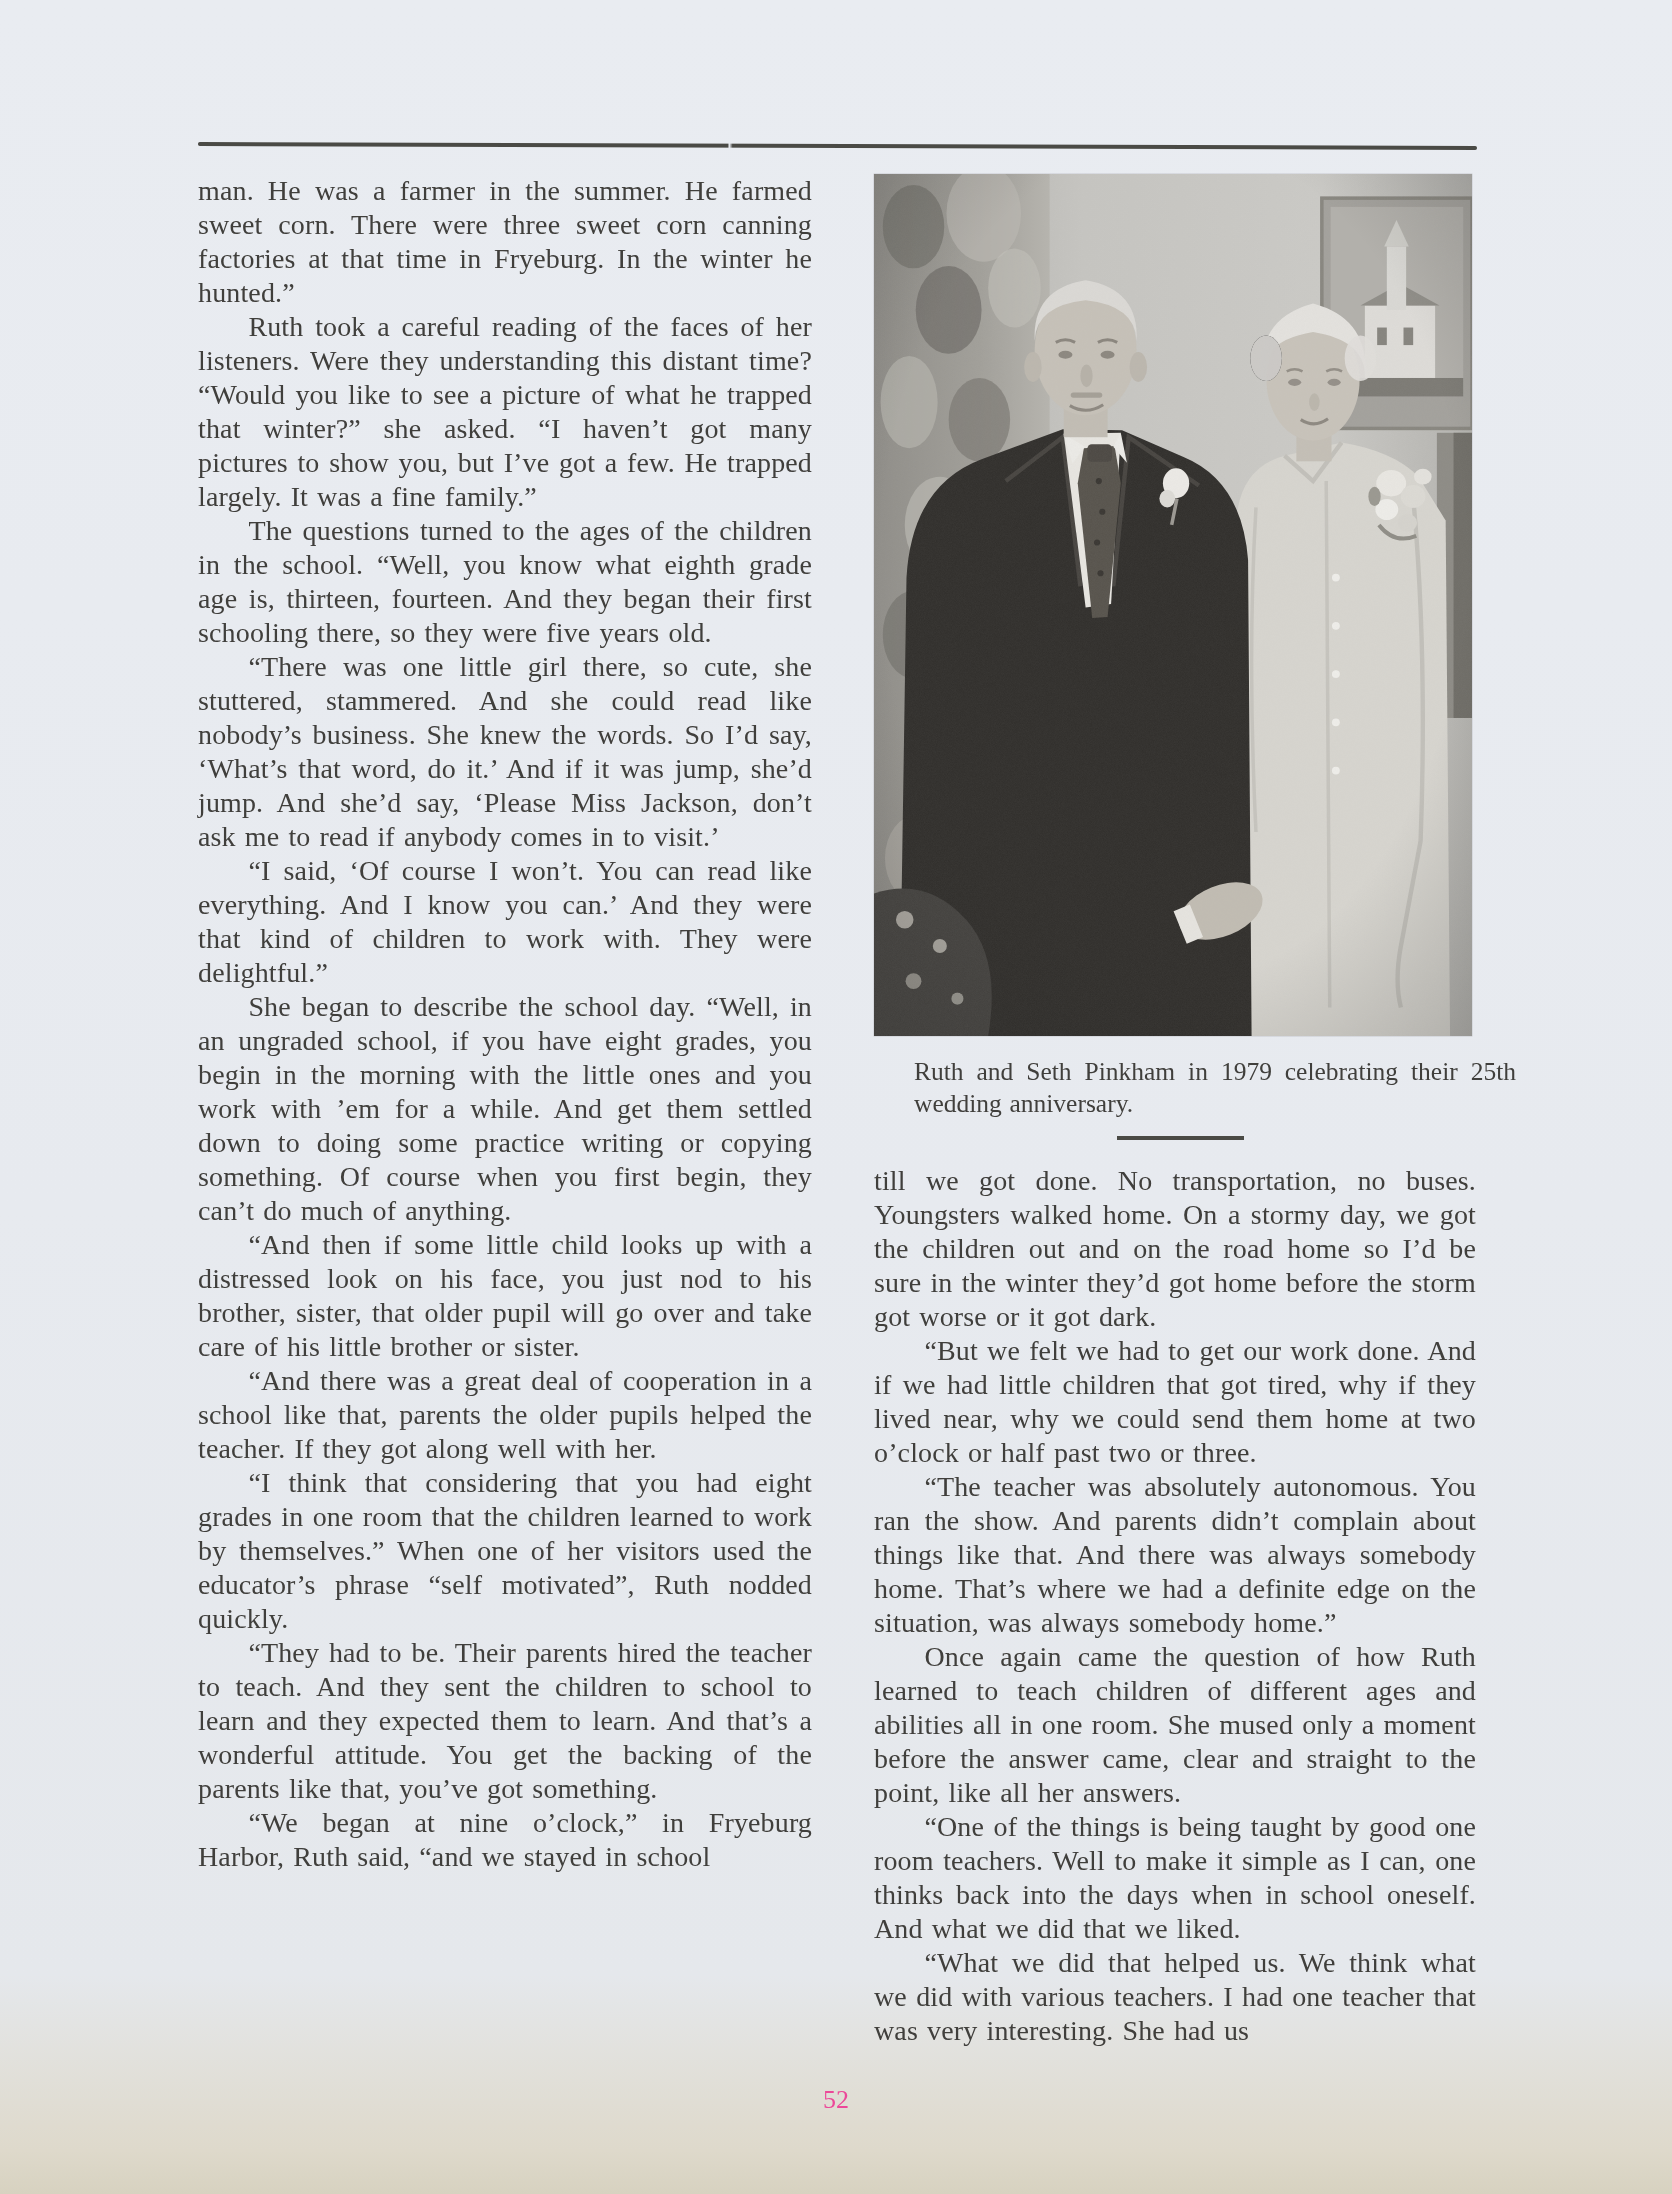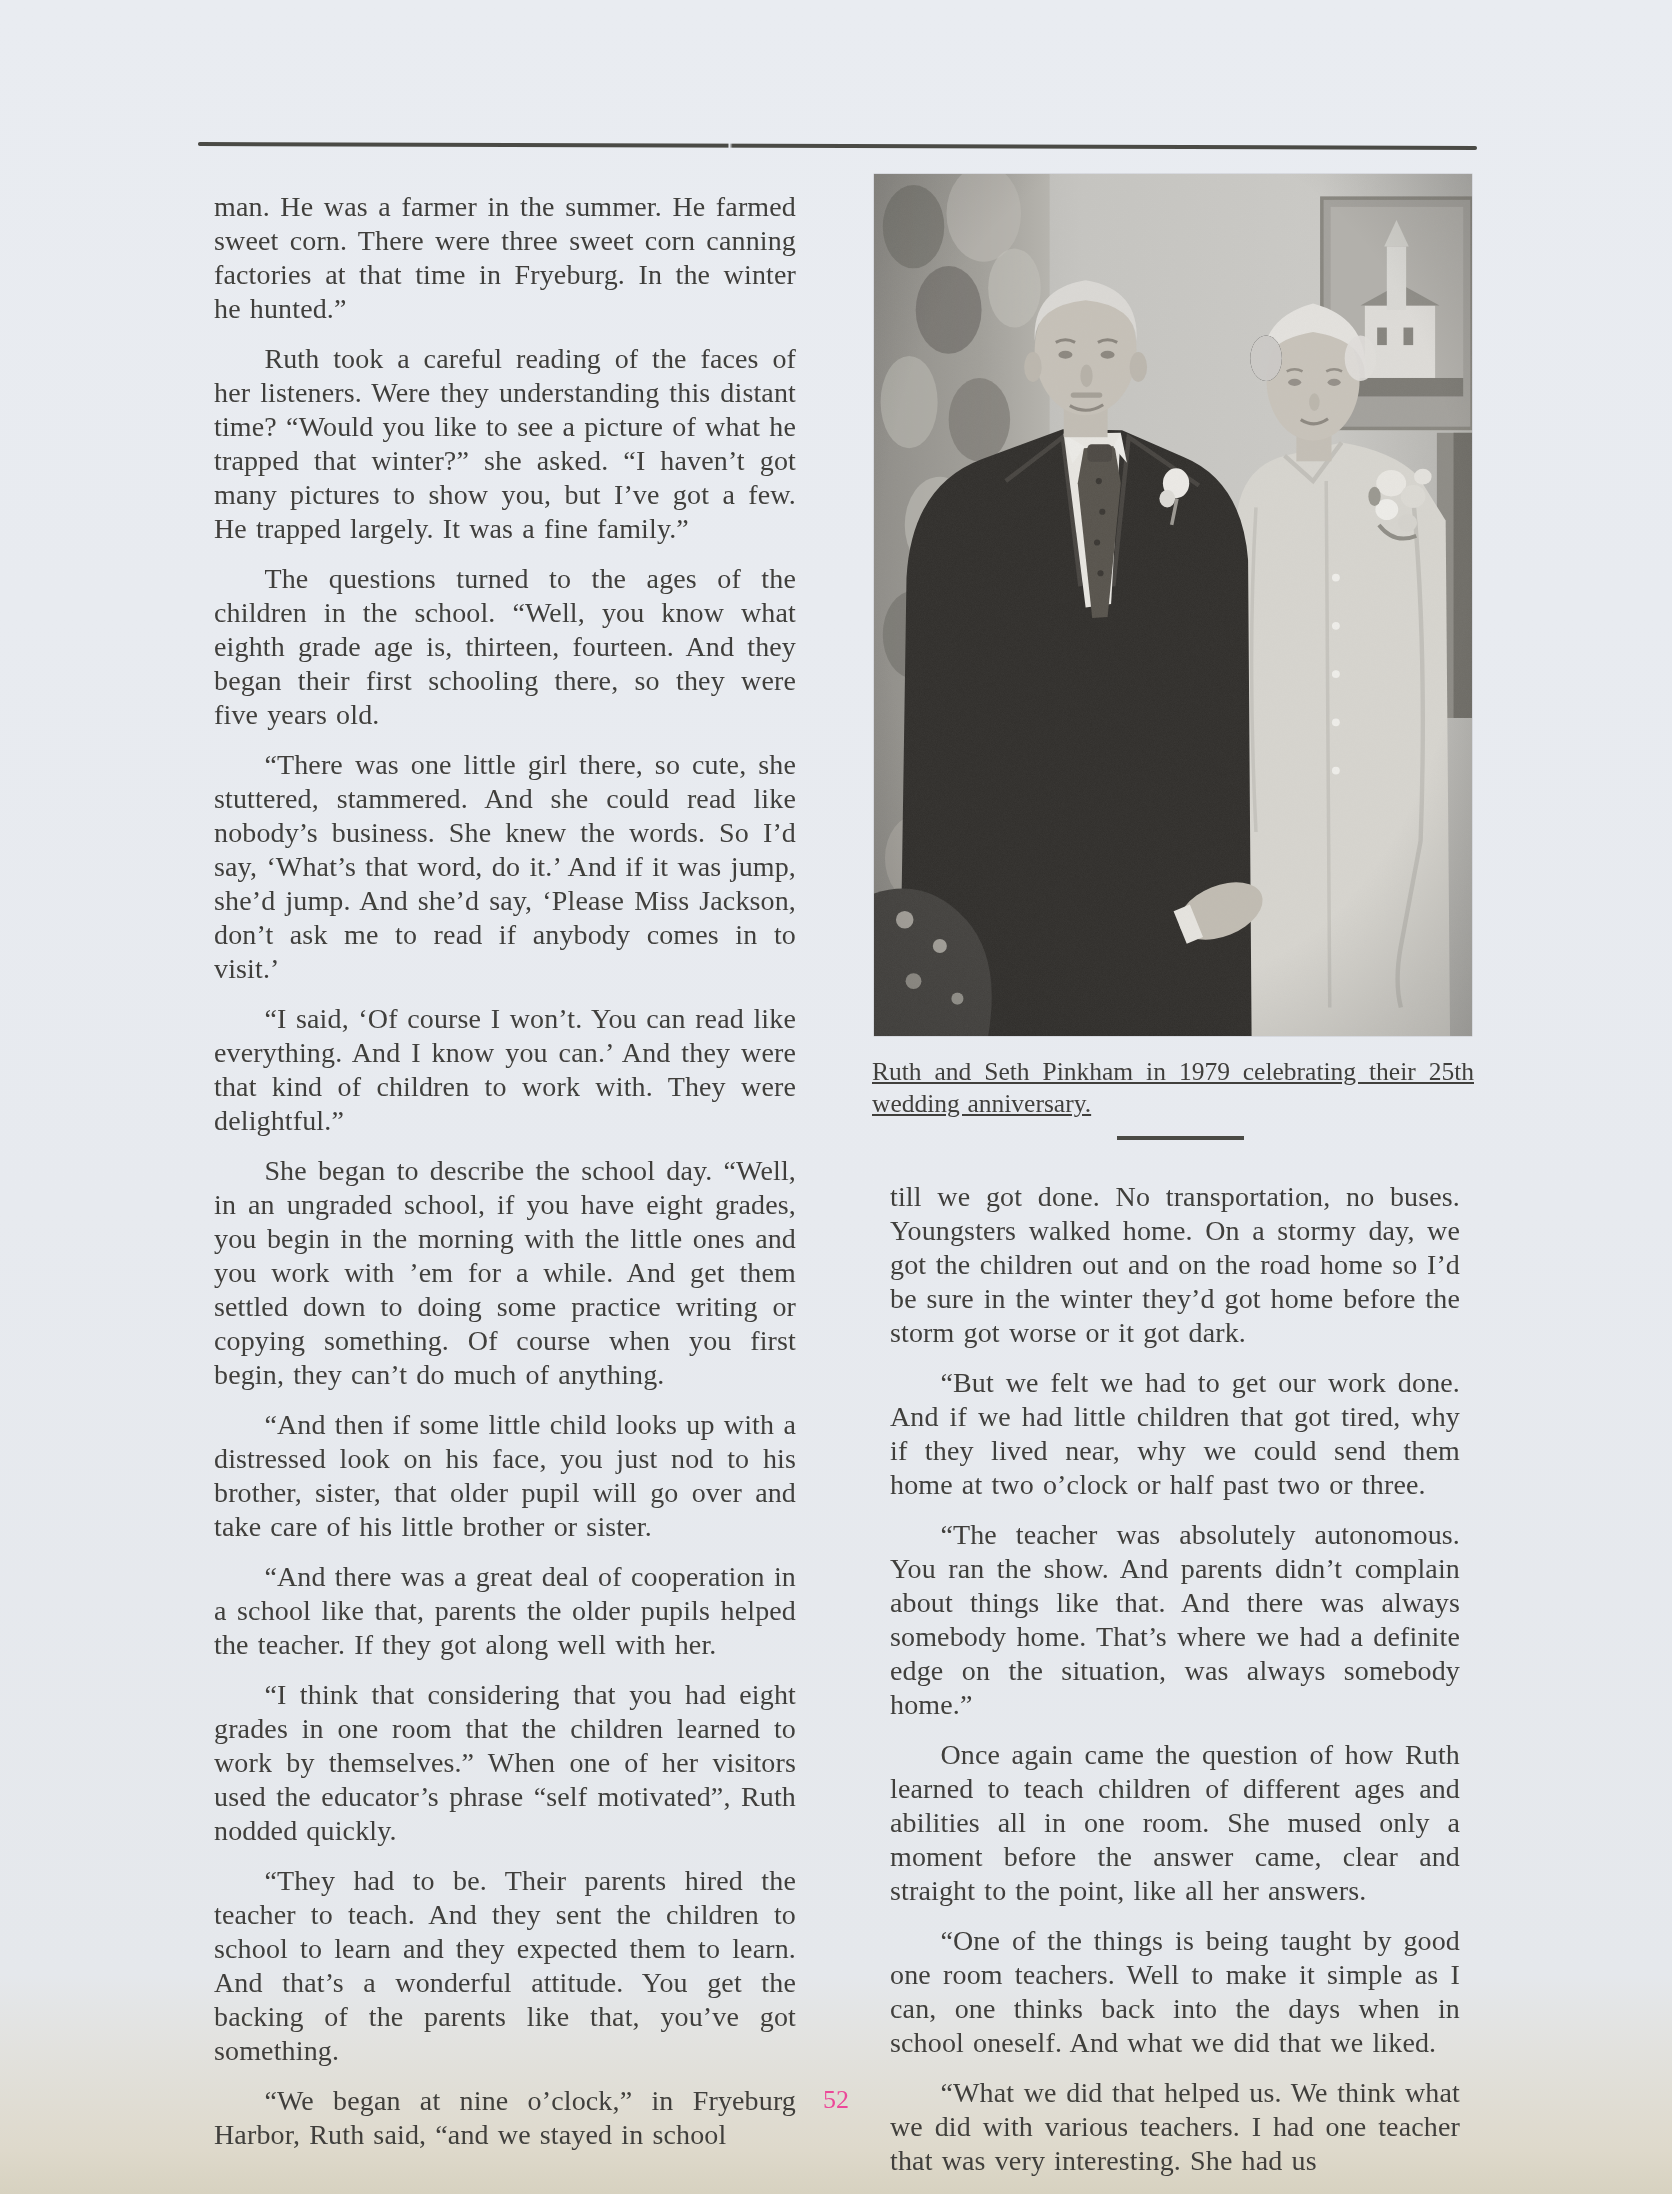--- a/index.html
+++ b/index.html
@@ -9,33 +9,33 @@
     font-family:"Liberation Serif","DejaVu Serif",serif;
     color:#403f3c;
   }
   .page{position:absolute;inset:0;}
   .top-rule{
     position:absolute;left:198px;top:142px;width:1279px;height:4px;
     background:linear-gradient(90deg,#4a4a45 0%,#4a4a45 41.4%,#e7eaef 41.55%,#4a4a45 41.8%,#4a4a45 100%);
     transform:rotate(0.18deg);transform-origin:left center;border-radius:1.8px;
   }
   .col{position:absolute;text-align:justify;font-size:28px;line-height:34px;word-spacing:0.07em;letter-spacing:0.005em;}
-  .col p{margin:16px;}
+  .col p{margin:0;}
   .col p.ind{text-indent:1.8em;}
   .col-left{left:198px;top:174px;width:614px;}
   .col-right-text{left:874px;top:1164px;width:602px;}
   .photo-figure{
     position:absolute;left:874px;top:174px;width:598px;height:862px;
     box-shadow:0 0 0 0.4px rgba(110,112,116,.35);
     background:#bdbcb8;
   }
   .photo-figure svg{display:block;width:100%;height:100%;}
   .caption{
-    position:absolute;left:872px;top:1056px;width:602px;
-    font-size:25.5px;line-height:32px;text-align:justify;word-spacing:0.05em;text-decoration:underline;
+    position:absolute;left:914px;top:1056px;width:602px;
+    font-size:25.5px;line-height:32px;text-align:justify;word-spacing:0.05em;
   }
   .caption-divider{
     position:absolute;left:1117px;top:1136px;width:127px;height:4px;background:#4a4a45;
   }
   .page-number{
     position:absolute;left:0;top:2085px;width:1672px;text-align:center;
     font-size:26px;color:#ec4899;
   }
 </style>
 </head>

